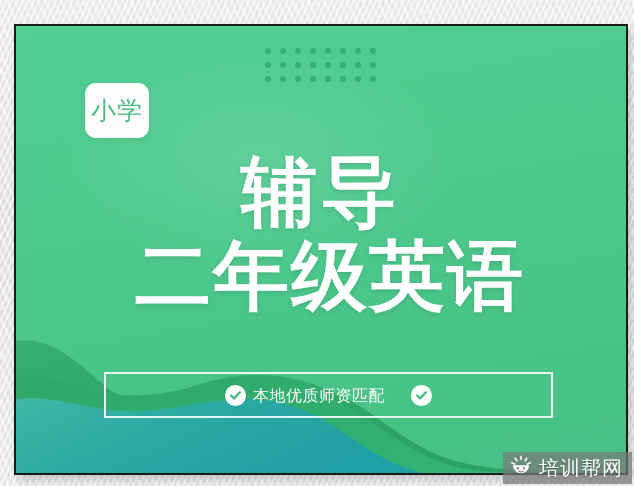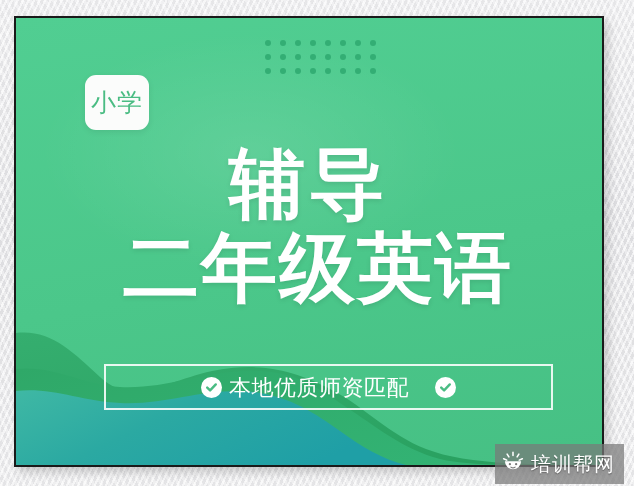--- a/index.html
+++ b/index.html
@@ -13,25 +13,26 @@
   #backdrop{
     position:absolute;inset:0;
     background:
       repeating-linear-gradient(115deg, rgba(255,255,255,.55) 0 2px, rgba(0,0,0,.018) 2px 5px),
       repeating-linear-gradient(65deg, rgba(255,255,255,.40) 0 3px, rgba(0,0,0,.015) 3px 7px),
       linear-gradient(180deg,#efeff1 0%,#e4e4e7 45%,#ededef 100%);
   }
   
   #card{
     position:absolute;
-    left:14px;top:16px;width:586px;height:447px;
+    left:14px;top:24px;width:586px;height:447px;
     border:2px solid #1a1a1a;
     background:#4ECA8E;
     overflow:hidden;
     box-shadow:4px 5px 9px rgba(0,0,0,.18);
+    padding-left:24px;
   }
   #card-bg{
     position:absolute;inset:0;
     background:
       radial-gradient(ellipse 300px 170px at 40% 30%, rgba(255,255,255,.10) 0%, rgba(255,255,255,0) 70%),
       linear-gradient(170deg,#51CE92 0%,#4BC78A 55%,#46C084 100%);
   }
   
   #waves{position:absolute;left:0;bottom:0;width:100%;height:140px;}
   
@@ -84,28 +85,28 @@
     gap:26px;
   }
   .feature{display:flex;align-items:center;gap:7px;}
   .check{
     width:21px;height:21px;border-radius:50%;
     background:#ffffff;flex:0 0 auto;
     display:flex;align-items:center;justify-content:center;
   }
   .check svg{display:block;}
   .feature-label{
-    color:#ffffff;font-size:22px;line-height:19px;
+    color:#ffffff;font-size:16px;line-height:19px;
     letter-spacing:.5px;white-space:nowrap;
     font-family:"DejaVu Sans","Liberation Sans",sans-serif;
   }
   
   #watermark{
-    position:absolute;right:10px;bottom:2px;
-    height:40px;padding:0 9px 0 7px;
+    position:absolute;right:2px;bottom:2px;
+    height:32px;padding:0 9px 0 7px;
     background:rgba(120,120,120,.72);
     display:flex;align-items:center;gap:7px;
   }
   #watermark .wm-text{
     color:#ffffff;font-size:20px;line-height:22px;letter-spacing:1px;
     font-family:"DejaVu Sans","Liberation Sans",sans-serif;
     text-shadow:0 1px 1px rgba(0,0,0,.35);
   }
 </style>
 </head>

